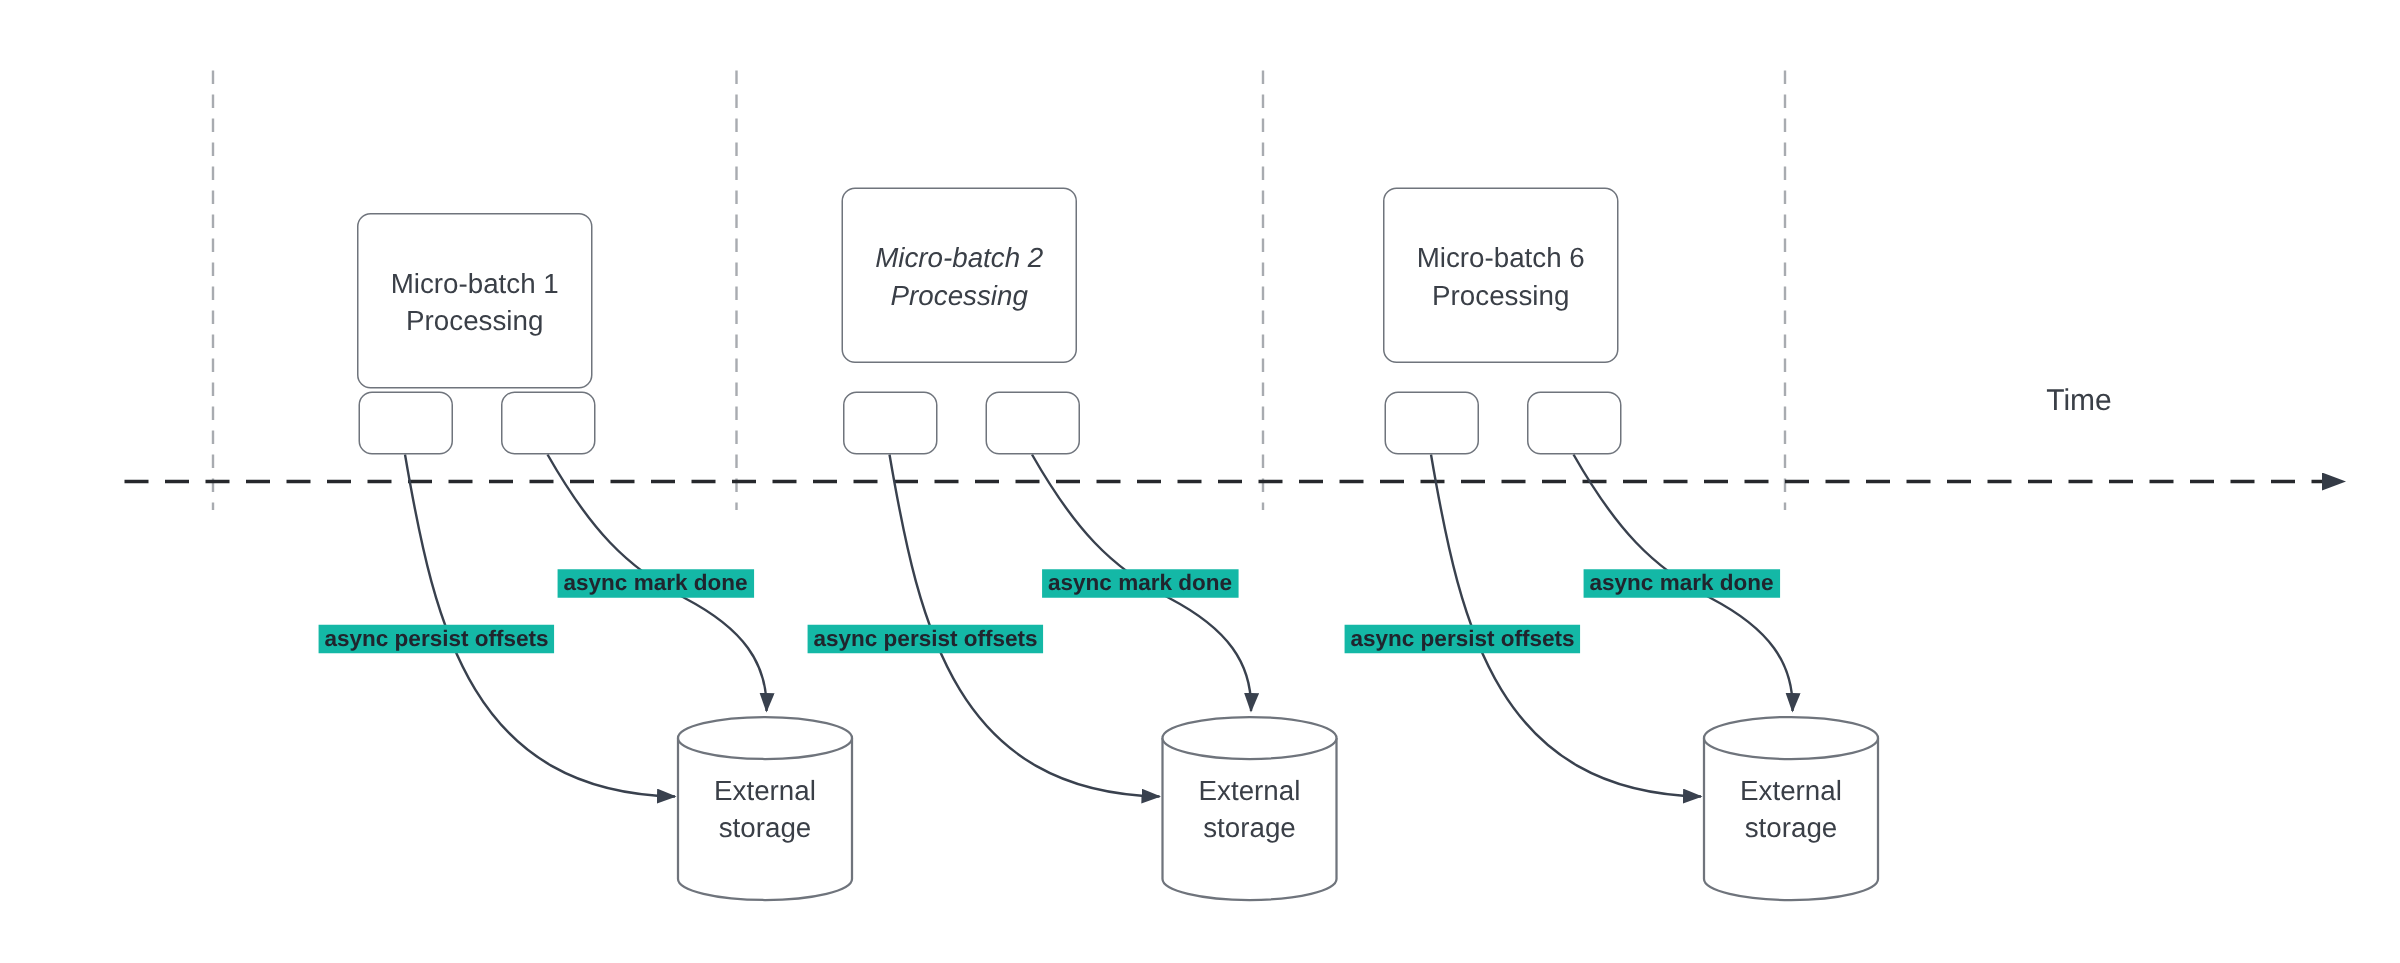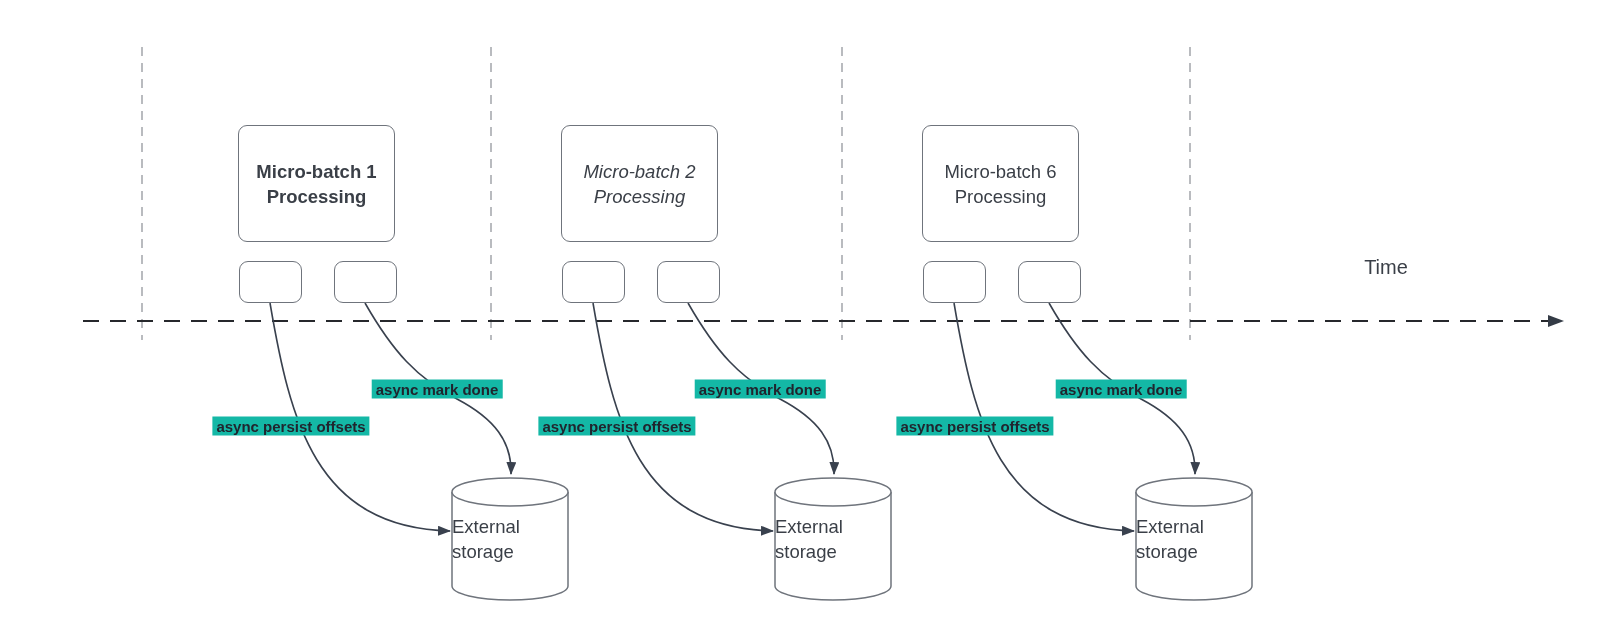--- a/index.html
+++ b/index.html
@@ -21,21 +21,21 @@
   .sbox{
     position:absolute;width:63px;height:42px;box-sizing:border-box;
     border:1.5px solid #6f747c;border-radius:9px;background:#ffffff;
   }
   .alabel{
     position:absolute;transform:translate(-50%,-50%);
     font-size:15px;font-weight:bold;color:#20252e;background:#14b8a6;
     padding:1px 4px;white-space:nowrap;
   }
   .stext{
-    position:absolute;width:116px;
+    position:absolute;width:116px;text-align:center;
     font-size:18.5px;line-height:25px;color:#3a3f47;
   }
   .timelabel{
     position:absolute;font-size:20px;color:#3a3f47;width:92px;text-align:center;
   }
 </style>
 </head>
 <body>
 
 <div class="canvas">
@@ -72,21 +72,21 @@
     </g>
 
     <g transform="translate(684,0)">
       <path class="cyl" d="M452,492 L452,586 A58,14 0 0 0 568,586 L568,492"></path>
       <ellipse class="cyl" cx="510" cy="492" rx="58" ry="14"></ellipse>
       <path class="curve" d="M270,303 C290,420 315,528 450,531" marker-end="url(#arrow)"></path>
       <path class="curve" d="M365,303 C393,352 417,378 457,399 C495,419 512,442 511,474" marker-end="url(#arrow)"></path>
     </g>
   </svg>
 
-  <div class="pbox" style="left:238px;top:125px;font-weight:bold;">
+  <div class="pbox" style="left:238px;top:142px;">
     <span>Micro-batch 1 Processing</span>
   </div>
   <div class="sbox" style="left:239px;top:261px;"></div>
   <div class="sbox" style="left:334px;top:261px;"></div>
   <div class="alabel" style="left:291px;top:426px;">async persist offsets</div>
   <div class="alabel" style="left:437px;top:389px;">async mark done</div>
   <div class="stext" style="left:452px;top:514px;">External storage</div>
 
   <div class="pbox" style="left:561px;top:125px;font-style:italic;">
     <span>Micro-batch 2 Processing</span>

